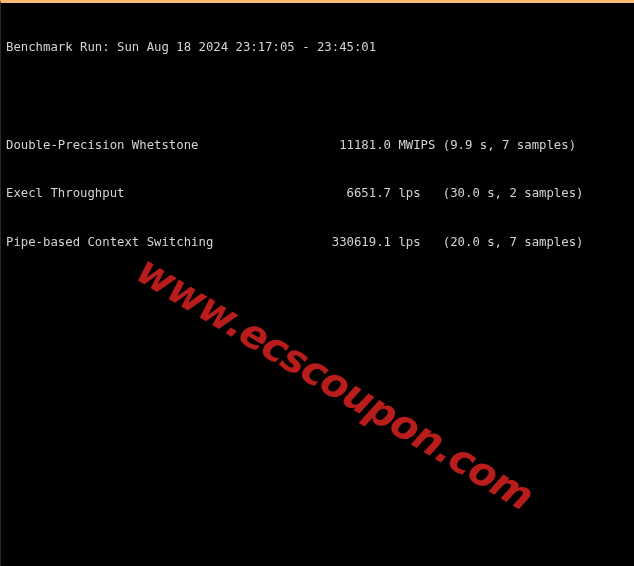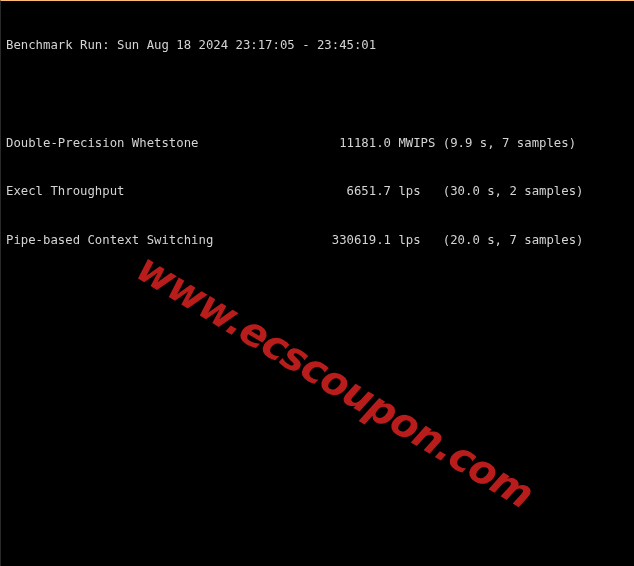--- a/index.html
+++ b/index.html
@@ -7,21 +7,21 @@
     padding: 0;
     background: #000000;
   }
   #terminal {
     position: relative;
     width: 634px;
     height: 566px;
     background: #000000;
     overflow: hidden;
     box-sizing: border-box;
-    border-top: 1px solid #fdba74;
+    border-top: 3px solid #fdba74;
     border-left: 1px solid #2a2a2a;
   }
   .screen {
     position: absolute;
     top: 4px;
     left: 5px;
     width: 629px;
     font-family: "DejaVu Sans Mono", "Liberation Mono", monospace;
     font-size: 12.3px;
     line-height: 16.2px;

